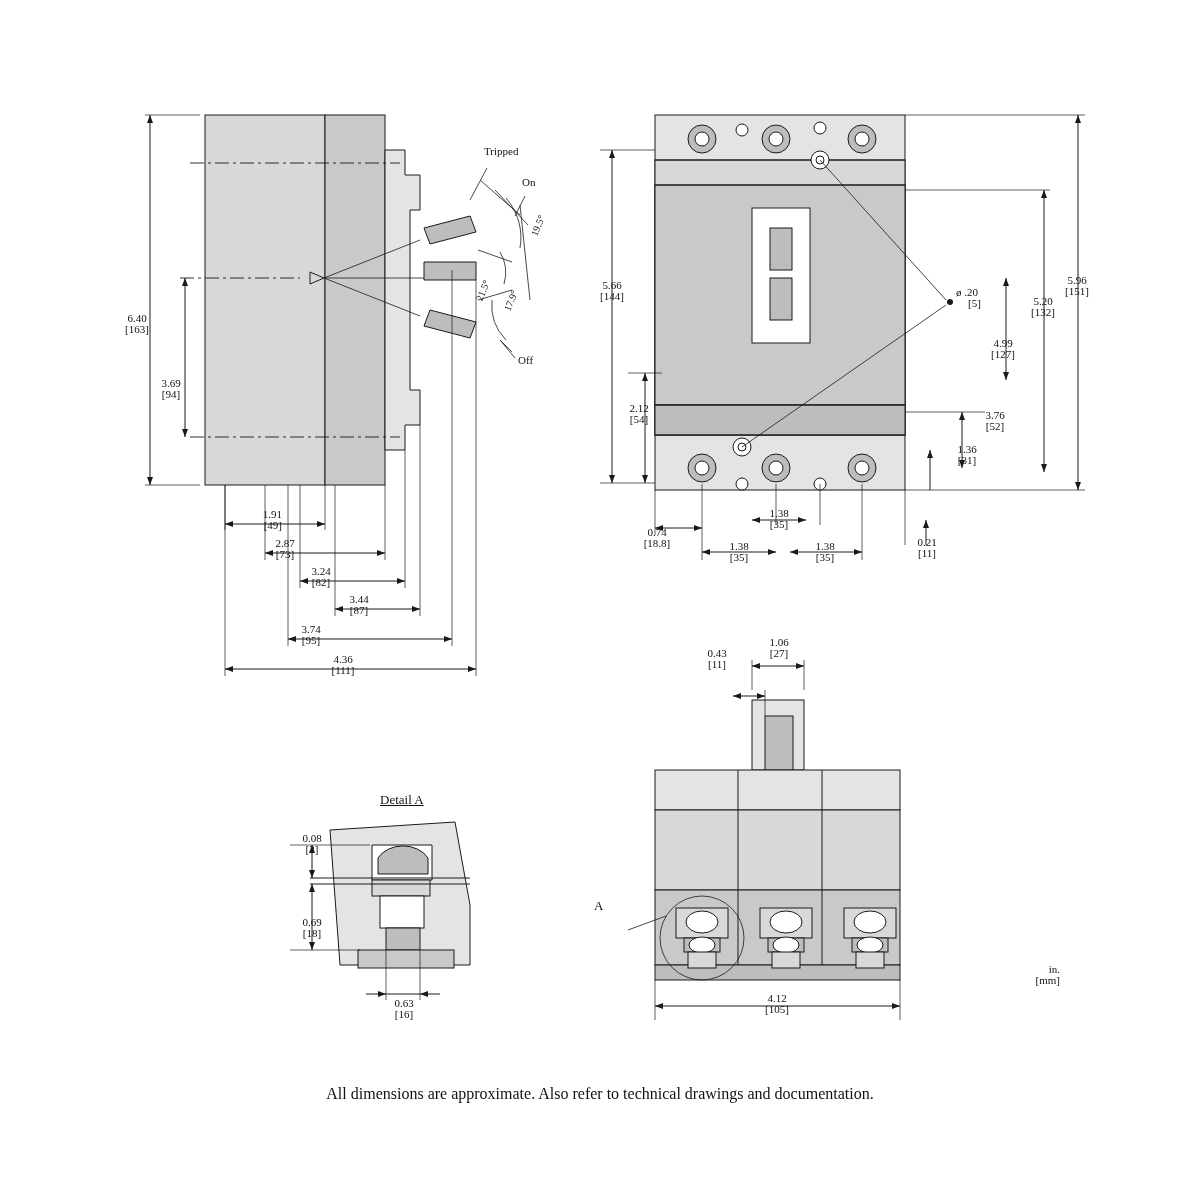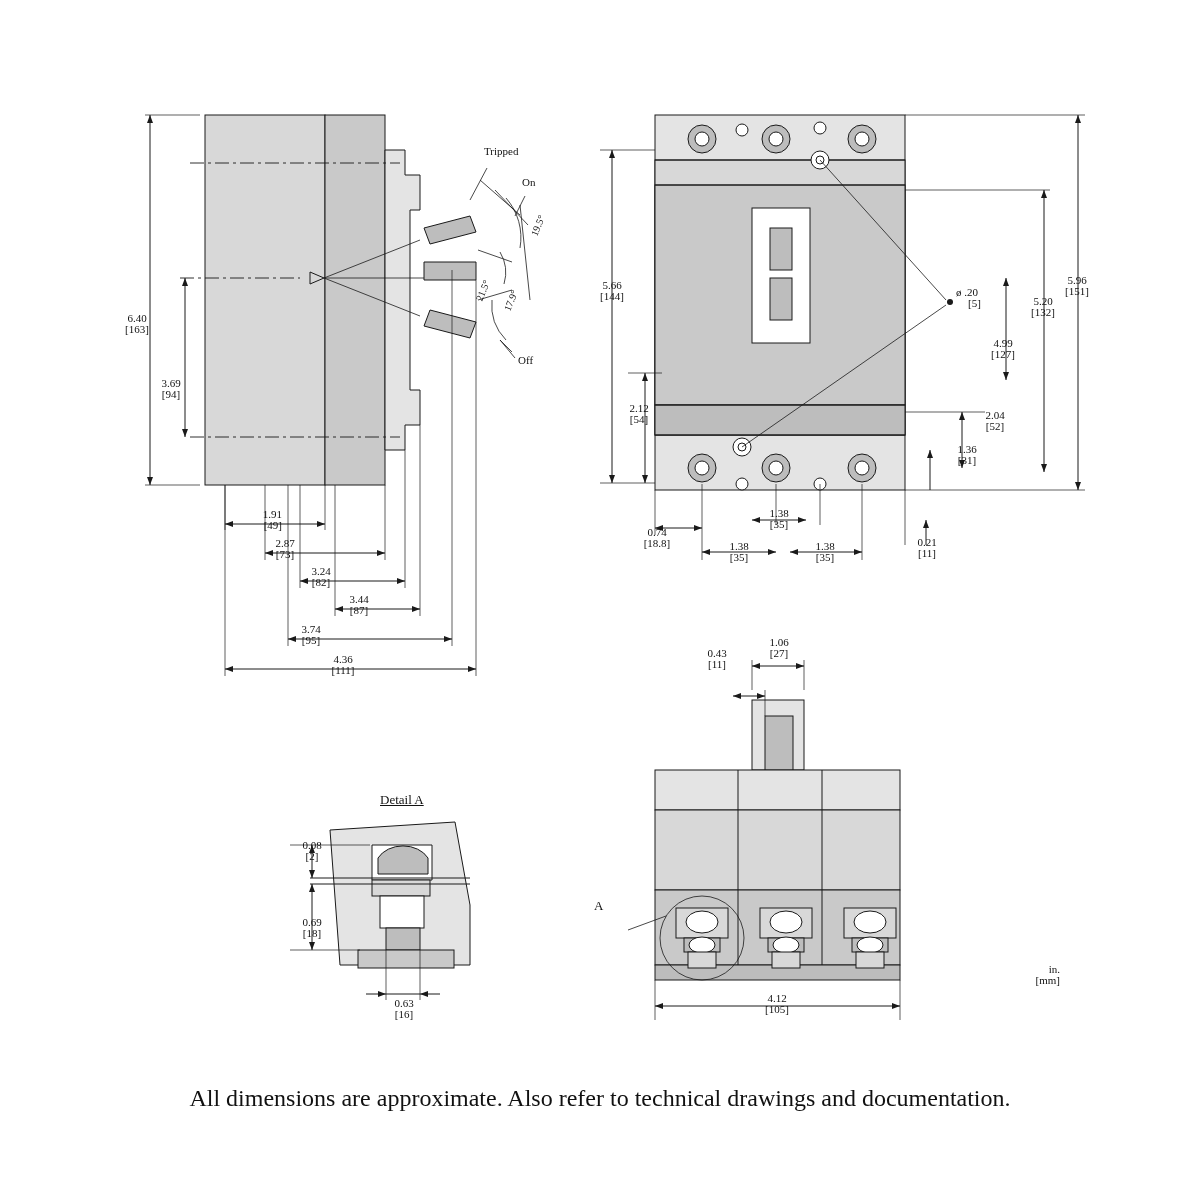--- a/index.html
+++ b/index.html
@@ -1,20 +1,20 @@
 <!DOCTYPE html>
 <html><head>
 <meta charset="utf-8">
 <style>
   html,body{margin:0;padding:0;background:#ffffff;}
   body{width:1200px;height:1200px;font-family:"Liberation Sans",sans-serif;color:#000;}
   #stage{position:relative;width:1200px;height:1200px;overflow:hidden;font-family:Liberation Serif, serif;}
   .lbl{position:absolute;font-size:11px;line-height:11px;white-space:pre;color:#111;}
   .lbl.c{text-align:center;}
-  .footer{position:absolute;left:0;top:1085px;width:1200px;text-align:center;font-size:24px;color:#111;}
+  .footer{position:absolute;left:0;top:1085px;width:1200px;text-align:center;font-size:16px;color:#111;}
   svg{position:absolute;left:0;top:0;}
   .ln{stroke:#1a1a1a;stroke-width:1;fill:none;}
   .thin{stroke:#1a1a1a;stroke-width:0.8;fill:none;}
   .fillA{fill:#d8d8d8;stroke:#1a1a1a;stroke-width:1;}
   .fillB{fill:#c9c9c9;stroke:#1a1a1a;stroke-width:1;}
   .fillC{fill:#e4e4e4;stroke:#1a1a1a;stroke-width:1;}
   .fillD{fill:#bdbdbd;stroke:#1a1a1a;stroke-width:1;}
   .white{fill:#ffffff;stroke:#1a1a1a;stroke-width:1;}
   .dash{stroke:#1a1a1a;stroke-width:0.9;fill:none;stroke-dasharray:14 4 3 4;}
   .ext{stroke:#1a1a1a;stroke-width:0.7;fill:none;}
@@ -289,36 +289,36 @@
   <div class="lbl c" style="left:292px;top:566px;width:58px;"><span>3.24</span><br><span>[82]</span></div>
   <div class="lbl c" style="left:330px;top:594px;width:58px;"><span>3.44</span><br><span>[87]</span></div>
   <div class="lbl c" style="left:282px;top:624px;width:58px;"><span>3.74</span><br><span>[95]</span></div>
   <div class="lbl c" style="left:314px;top:654px;width:58px;"><span>4.36</span><br><span>[111]</span></div>
 
   <div class="lbl c" style="left:583px;top:280px;width:58px;"><span>5.66</span><br><span>[144]</span></div>
   <div class="lbl c" style="left:612px;top:403px;width:54px;"><span>2.12</span><br><span>[54]</span></div>
   <div class="lbl c" style="left:1048px;top:275px;width:58px;"><span>5.96</span><br><span>[151]</span></div>
   <div class="lbl c" style="left:1014px;top:296px;width:58px;"><span>5.20</span><br><span>[132]</span></div>
   <div class="lbl c" style="left:974px;top:338px;width:58px;"><span>4.99</span><br><span>[127]</span></div>
-  <div class="lbl c" style="left:966px;top:410px;width:58px;"><span>2.04</span><br><span>[52]</span></div>
+  <div class="lbl c" style="left:966px;top:410px;width:58px;"><span>3.76</span><br><span>[52]</span></div>
   <div class="lbl c" style="left:938px;top:444px;width:58px;"><span>1.36</span><br><span>[31]</span></div>
   <div class="lbl c" style="left:626px;top:527px;width:62px;"><span>0.74</span><br><span>[18.8]</span></div>
   <div class="lbl c" style="left:750px;top:508px;width:58px;"><span>1.38</span><br><span>[35]</span></div>
   <div class="lbl c" style="left:710px;top:541px;width:58px;"><span>1.38</span><br><span>[35]</span></div>
   <div class="lbl c" style="left:796px;top:541px;width:58px;"><span>1.38</span><br><span>[35]</span></div>
   <div class="lbl c" style="left:898px;top:537px;width:58px;"><span>0.21</span><br><span>[11]</span></div>
   <div class="lbl" style="left:956px;top:287px;"><span>ø</span> <span>.20</span><br><span style="margin-left:12px;">[5]</span></div>
 
   <div class="lbl c" style="left:750px;top:637px;width:58px;"><span>1.06</span><br><span>[27]</span></div>
   <div class="lbl c" style="left:688px;top:648px;width:58px;"><span>0.43</span><br><span>[11]</span></div>
   <div class="lbl c" style="left:748px;top:993px;width:58px;"><span>4.12</span><br><span>[105]</span></div>
   <div class="lbl" style="left:594px;top:900px;font-size:13px;">A</div>
 
   <div class="lbl" style="left:380px;top:794px;font-size:13px;text-decoration:underline;">Detail A</div>
-  <div class="lbl c" style="left:286px;top:833px;width:52px;margin-top:7px;"><span>0.08</span><br><span>[2]</span></div>
+  <div class="lbl c" style="left:286px;top:833px;width:52px;"><span>0.08</span><br><span>[2]</span></div>
   <div class="lbl c" style="left:286px;top:917px;width:52px;"><span>0.69</span><br><span>[18]</span></div>
   <div class="lbl c" style="left:378px;top:998px;width:52px;"><span>0.63</span><br><span>[16]</span></div>
 
   <div class="lbl c" style="left:1012px;top:964px;width:48px;text-align:right;">in.<br>[mm]</div>
 
   <div class="footer">All dimensions are approximate.  Also refer to technical drawings and documentation.</div>
 
 </div>
 
 </body></html>

